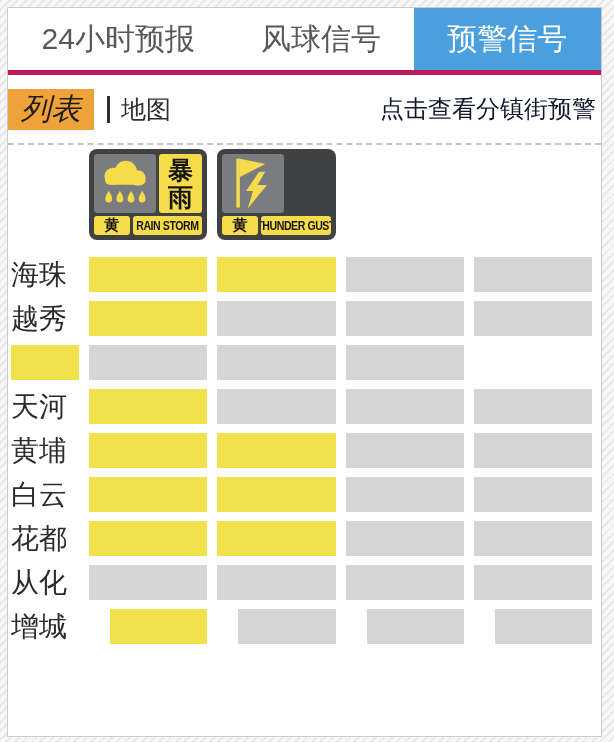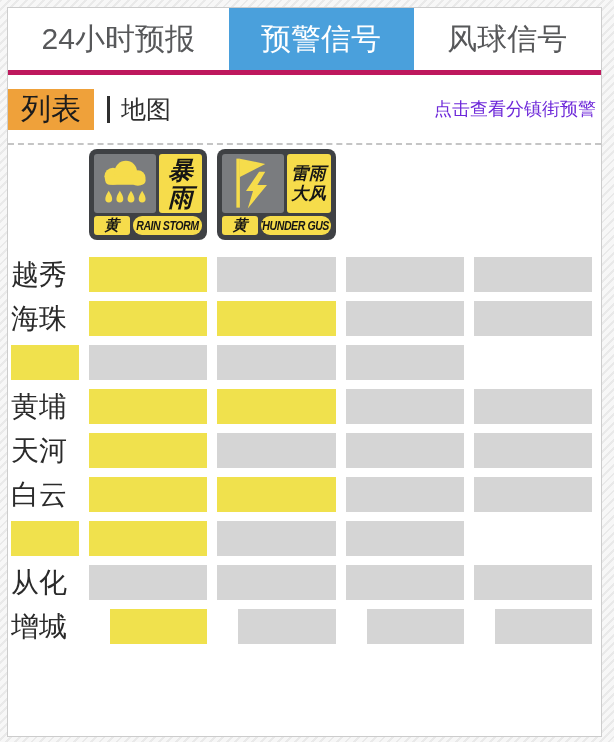--- a/index.html
+++ b/index.html
@@ -27,76 +27,76 @@
   .tab:nth-child(2){width:31.2%;}
   .tab:nth-child(3){width:31.6%;}
   .tab.active{background:var(--blue); color:#ffffff;}
   
   .subheader{
     height:70px; display:flex; align-items:center;
     border-bottom:2px dashed #c5c5c5;
   }
   .list-badge{
     height:41px; padding:0 13px; background:var(--orange);
-    display:flex; align-items:center; font-size:30px; color:#1c1c1c; cursor:pointer;
+    display:flex; align-items:center; font-size:30px; color:#1c1c1c; cursor:pointer;font-style:italic;
   }
   .vsep{width:3px; height:27px; background:#2f2f2f; margin:0 11px 0 13px;}
   .map-label{font-size:25px; color:#2f2f2f; cursor:pointer;}
-  .right-link{margin-left:auto; padding-right:5px; font-size:18px; color:#6d28d9; cursor:pointer;}
+  .right-link{margin-left:auto; padding-right:5px; font-size:24px; color:#0f172a; cursor:pointer;}
   
   .content{padding:4px 9px 0 3px;}
   .hdr-row,.row{
     display:grid; grid-template-columns:68px repeat(4,1fr); column-gap:10px;
   }
   .hdr-row{margin-bottom:17px;}
   .row{height:35px; margin-bottom:9px; align-items:center;}
   .row:last-child{margin-bottom:0;gap:31px;}
   .row-label{font-size:28px; color:#2b2b2b; white-space:nowrap; line-height:35px;}
   .cell{height:35px;}
   .cell.on{background:var(--yellow);}
   .cell.off{background:var(--gray);}
   
   .wicon{
     height:91px; background:var(--icon-frame); border-radius:8px; padding:5px;
-    display:flex; flex-direction:column; gap:3px;font-style:italic;
+    display:flex; flex-direction:column; gap:3px;
   }
   .wicon-top{flex:1; display:flex; gap:3px; min-height:0;}
   .wicon-pic{
     width:57%; background:var(--icon-gray); border-radius:3px;
     display:flex; align-items:center; justify-content:center; overflow:hidden;
   }
   .wicon-name{
     flex:1; background:var(--icon-yellow); border-radius:3px; color:#151515;
     font-weight:bold; display:flex; align-items:center; justify-content:center;
     text-align:center; word-break:break-all; overflow:hidden;
   }
   .wicon-name.big{font-size:25px; line-height:1.08;}
   .wicon-name.small{font-size:17px; line-height:1.15; letter-spacing:0.5px;}
   .wicon-bottom{height:19px; display:flex; gap:3px;}
   .wicon-level{
     width:33%; background:var(--icon-yellow); border-radius:3px; color:#151515;
     font-size:15px; font-weight:bold; display:flex; align-items:center; justify-content:center;
   }
   .wicon-en{
-    flex:1; background:var(--icon-yellow); border-radius:9px; color:#151515;
+    flex:1; background:var(--icon-yellow); border-radius:3px; color:#151515;
     font-size:12px; font-weight:bold; display:flex; align-items:center; justify-content:center;
     white-space:nowrap; letter-spacing:-0.5px; overflow:hidden;
   }
   .wicon-en span{display:inline-block; transform:scaleX(0.88);}
   .pic-svg{display:block;}
 </style>
 </head>
 <body>
 
 <div class="card">
 
   <div class="tabbar">
     <div class="tab">24小时预报</div>
+    <div class="tab">风球信号</div>
     <div class="tab active">预警信号</div>
-    <div class="tab">风球信号</div>
   </div>
 
   <div class="subheader">
     <div class="list-badge">列表</div>
     <div class="vsep"></div>
     <div class="map-label">地图</div>
     <div class="right-link">点击查看分镇街预警</div>
   </div>
 
   <div class="content">
@@ -134,76 +134,76 @@
         <div class="wicon-top">
           <div class="wicon-pic">
             <svg class="pic-svg" width="50" height="56" viewBox="0 0 56 64">
               <g fill="#f6dc4b">
                 <rect x="9" y="3" width="4" height="56"></rect>
                 <polygon points="13,3 42,9 13,24"></polygon>
                 <polygon points="35,18 20,40 28,40 22,60 44,33 33,33 42,18"></polygon>
               </g>
             </svg>
           </div>
-          <div class="wicon-name small">雷雨大风</div>
         </div>
         <div class="wicon-bottom">
           <div class="wicon-level">黄</div>
           <div class="wicon-en">
             <span>THUNDER GUST</span>
           </div>
         </div>
       </div>
 
       <div></div>
     </div>
 
     <div id="district-rows">
         <div class="row">
+    <div class="row-label">海珠</div>
+    <div class="cell on"></div>
+    <div class="cell on"></div>
+    <div class="cell off"></div>
+    <div class="cell off"></div>
+  </div>
+        <div class="row">
     <div class="row-label">越秀</div>
     <div class="cell on"></div>
     <div class="cell off"></div>
     <div class="cell off"></div>
     <div class="cell off"></div>
   </div>
         <div class="row">
-    <div class="row-label">海珠</div>
-    <div class="cell on"></div>
-    <div class="cell on"></div>
-    <div class="cell off"></div>
-    <div class="cell off"></div>
-  </div>
-        <div class="row">
+    <div class="cell on"></div>
+    <div class="cell off"></div>
+    <div class="cell off"></div>
+    <div class="cell off"></div>
+  </div>
+        <div class="row">
+    <div class="row-label">天河</div>
     <div class="cell on"></div>
     <div class="cell off"></div>
     <div class="cell off"></div>
     <div class="cell off"></div>
   </div>
         <div class="row">
     <div class="row-label">黄埔</div>
     <div class="cell on"></div>
     <div class="cell on"></div>
     <div class="cell off"></div>
     <div class="cell off"></div>
   </div>
         <div class="row">
-    <div class="row-label">天河</div>
-    <div class="cell on"></div>
-    <div class="cell off"></div>
-    <div class="cell off"></div>
-    <div class="cell off"></div>
-  </div>
-        <div class="row">
     <div class="row-label">白云</div>
     <div class="cell on"></div>
     <div class="cell on"></div>
     <div class="cell off"></div>
     <div class="cell off"></div>
   </div>
         <div class="row">
+    <div class="row-label">花都</div>
     <div class="cell on"></div>
     <div class="cell on"></div>
     <div class="cell off"></div>
     <div class="cell off"></div>
   </div>
         <div class="row">
     <div class="row-label">从化</div>
     <div class="cell off"></div>
     <div class="cell off"></div>
     <div class="cell off"></div>

